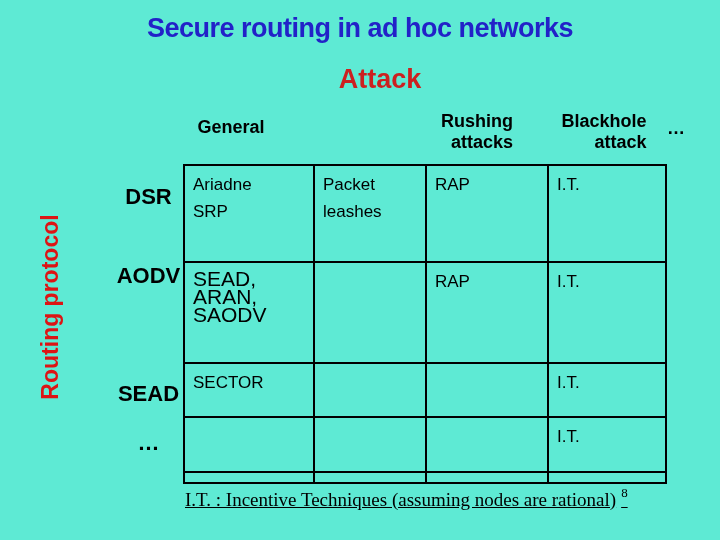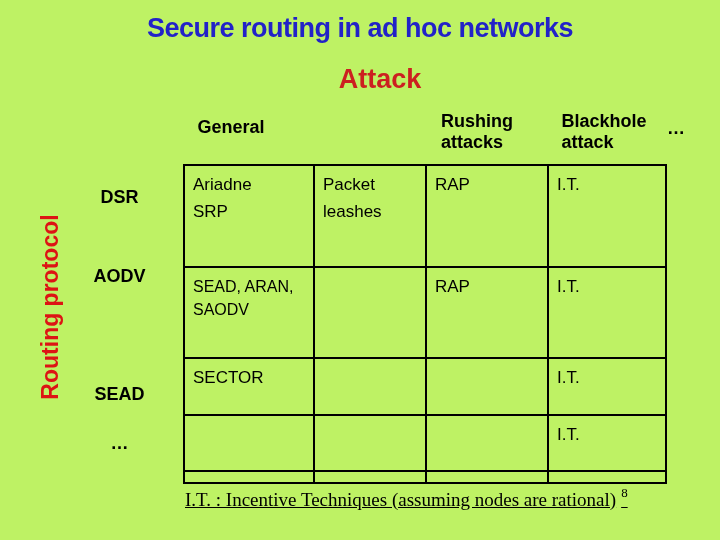--- a/index.html
+++ b/index.html
@@ -3,64 +3,64 @@
 <meta charset="utf-8">
 <style>
   :root{
     --title-blue:#2222c8;
     --attack-red:#cc2020;
     --protocol-red:#dd1414;
     --border-black:#000000;
   }
   html,body{margin:0;padding:0;background:#ffffff;}
   .slide{
-    position:relative;width:720px;height:540px;background:#bef264;
+    position:relative;width:720px;height:540px;background:#5eead4;
     font-family:"Liberation Sans", sans-serif;color:#000;overflow:hidden;
   }
   .title{
     position:absolute;top:13px;left:0;width:720px;text-align:center;
     font-size:27px;font-weight:bold;letter-spacing:-0.5px;color:var(--title-blue);
   }
   .subtitle{
     position:absolute;top:64px;left:40px;width:680px;text-align:center;
     font-size:27px;font-weight:bold;color:var(--attack-red);
   }
   .vlabel{
     position:absolute;top:307px;left:50px;
     transform:translate(-50%,-50%) rotate(-90deg);
     white-space:nowrap;font-size:23px;font-weight:bold;color:var(--protocol-red);
   }
   .hdr{
-    position:absolute;transform:translateX(-50%);text-align:left;
+    position:absolute;transform:translateX(-50%);text-align:right;
     font-size:18px;font-weight:bold;line-height:21px;white-space:pre-line;
   }
   .hdr-1{left:231px;top:117px;}
   .hdr-2{left:356px;top:117px;}
   .hdr-3{left:477px;top:111px;}
   .hdr-4{left:604px;top:111px;}
   .hdr-5{left:676px;top:118px;}
   .rl{
-    position:absolute;left:71px;width:97px;text-align:center;
-    font-size:18px;font-weight:bold;line-height:18px;
+    position:absolute;left:100px;width:97px;text-align:center;
+    font-size:22px;font-weight:bold;line-height:18px;
   }
   .rl-1{top:188px;}
   .rl-2{top:256px;margin-top:11px;}
   .rl-3{top:324px;}
   .rl-4{top:385px;}
   .rl-5{top:434px;}
   table.grid{
     position:absolute;left:183px;top:164px;width:482px;height:320px;
     border-collapse:collapse;table-layout:fixed;border-radius:26px;
   }
   table.grid td{
     border:2px solid var(--border-black);vertical-align:top;
     padding:5px 4px 0 8px;font-size:17px;line-height:27px;white-space:pre-line;
     overflow:hidden;
   }
-  table.grid td.small{font-size:16px;line-height:23px;padding-top:7px;}
+  table.grid td.small{font-size:21px;line-height:18px;padding-top:7px;}
   .footer{
     position:absolute;left:185px;top:488px;
     font-family:"Liberation Serif", serif;font-size:19px;line-height:24px;color:#000;
     white-space:nowrap;
     text-decoration:underline;
   }
   .footer sup{
     font-size:13px;position:relative;top:-2px;margin-left:5px;
     vertical-align:super;line-height:0;
   }

